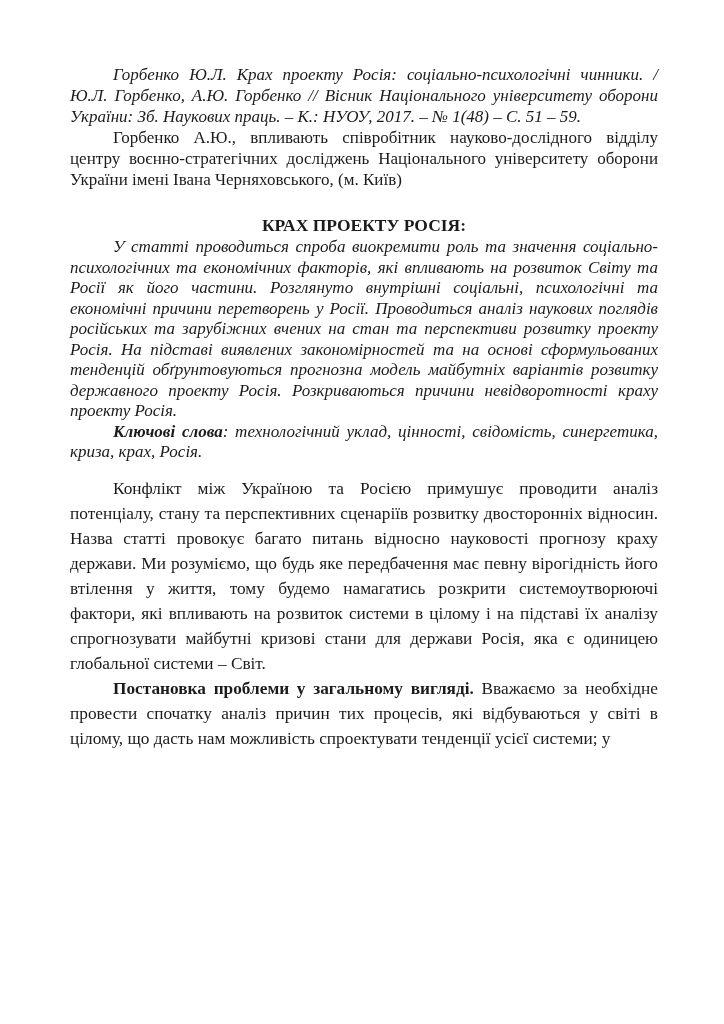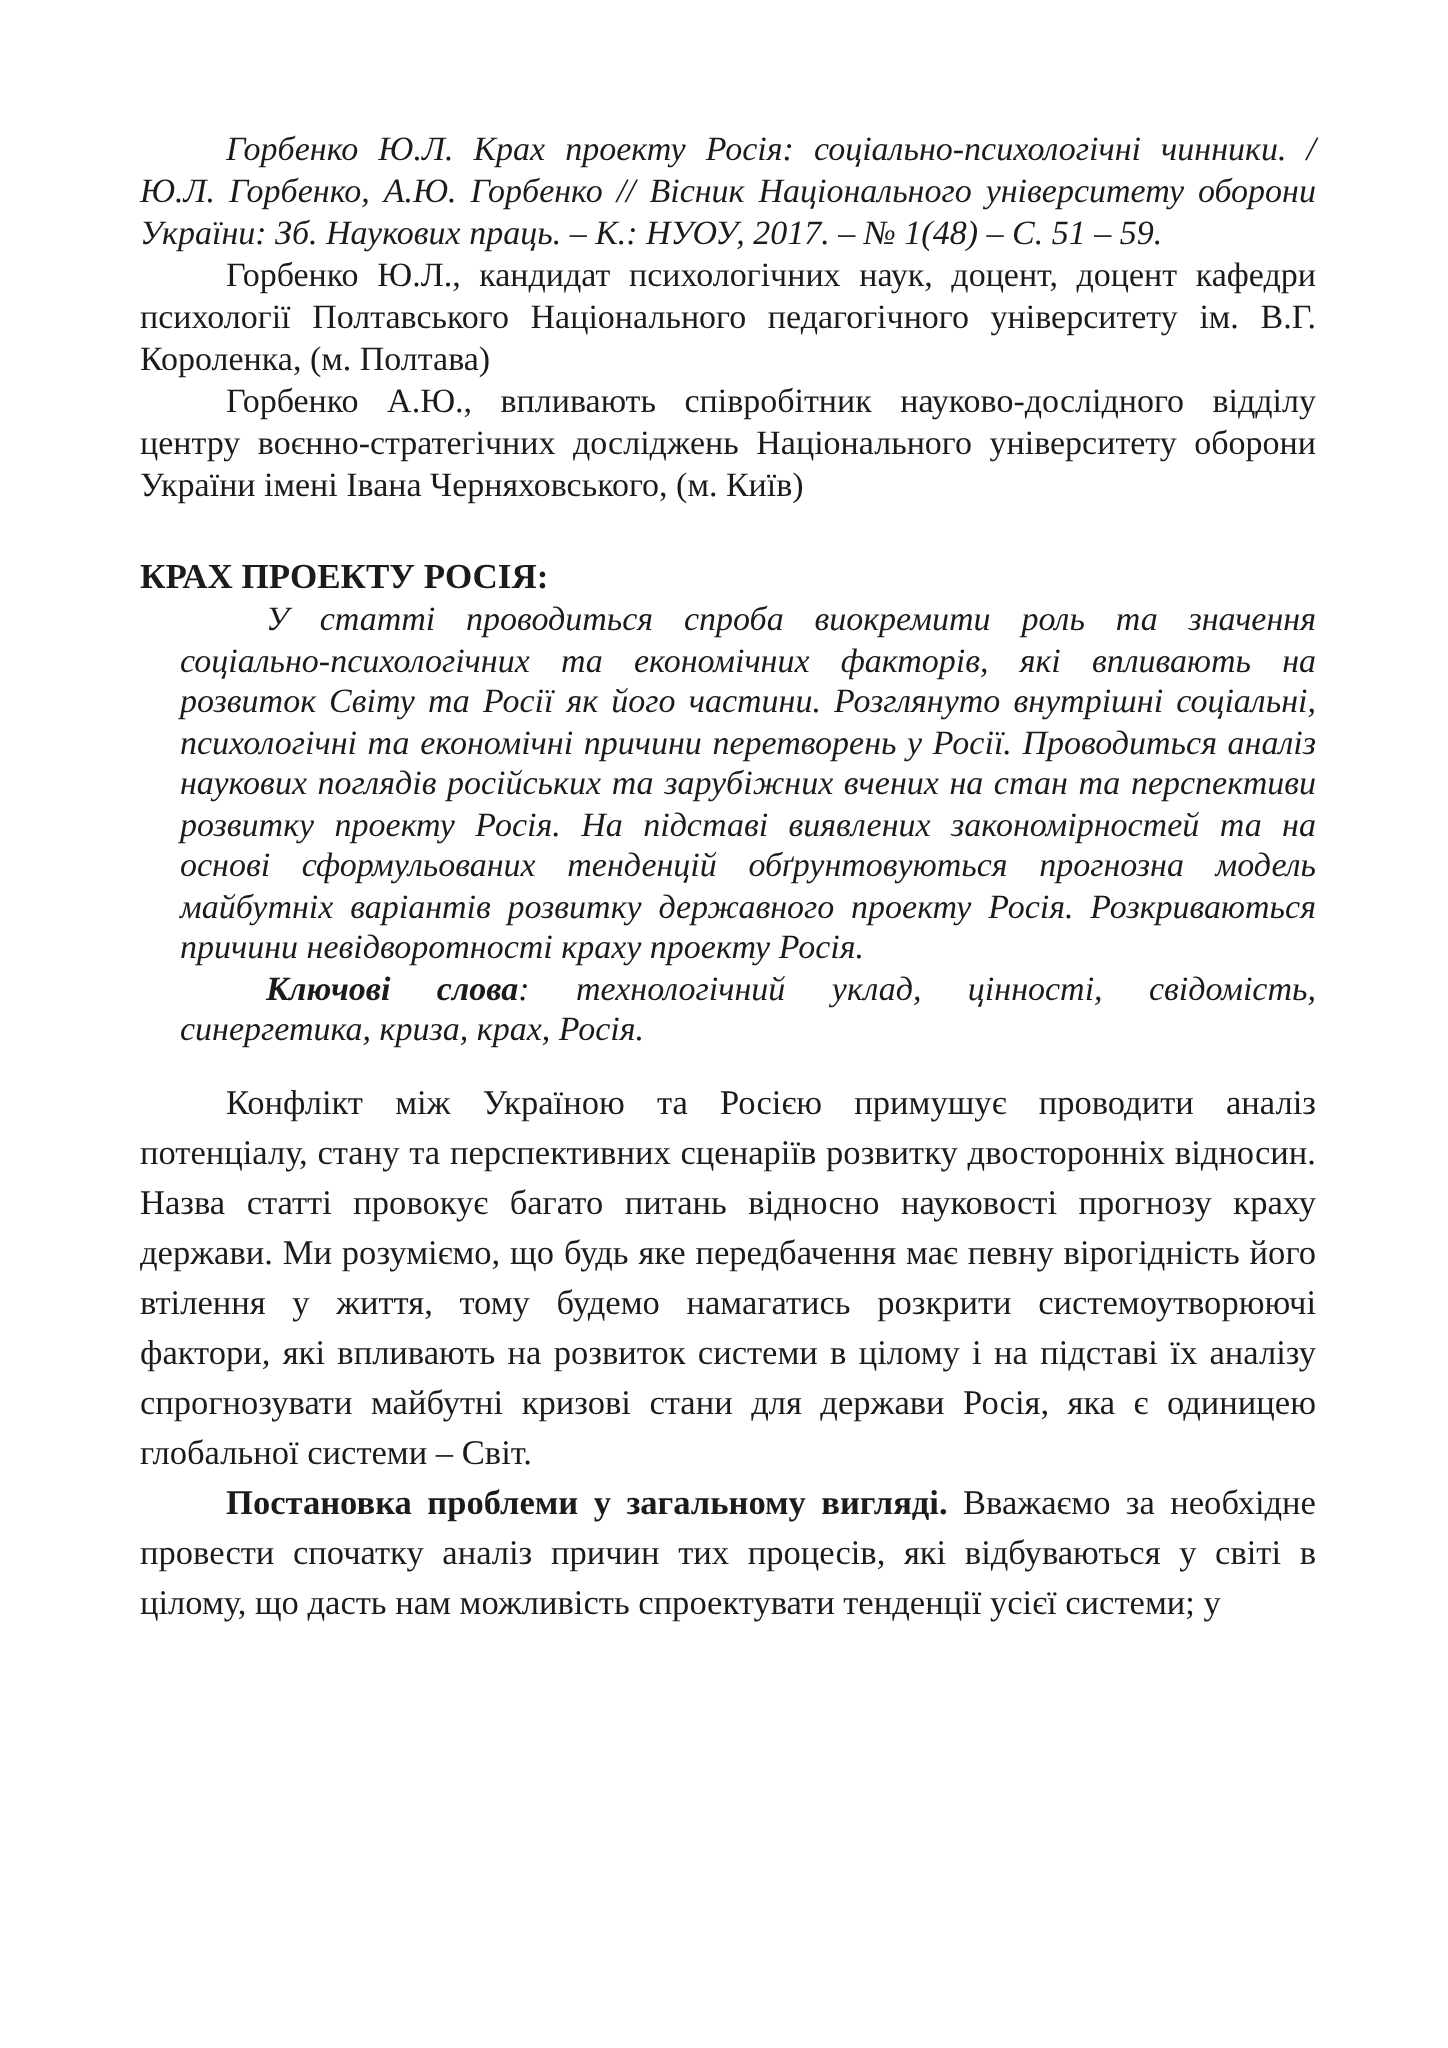--- a/index.html
+++ b/index.html
@@ -41,29 +41,29 @@
     text-indent: 43px;
     line-height: 21px;
     margin-bottom: 20px;
   }
   .author.author2 {
     margin-bottom: 23px;
   }
   .title {
     font-size: 17.5px;
     font-weight: bold;
+    text-align: center;
     line-height: 24px;
     margin-bottom: 14px;
   }
   .title .title-line {
     display: block;
   }
   .abstract-block {
     margin-bottom: 13px;
-    margin-left: 20px;
   }
   .abstract, .keywords {
     font-style: italic;
     text-align: justify;
     text-indent: 43px;
     line-height: 20.5px;
   }
   .kw-label {
     font-weight: bold;
   }
@@ -79,21 +79,20 @@
   }
 </style>
 </head>
 <body>
 
 <div class="page">
 
   <p class="citation">Горбенко Ю.Л. Крах проекту Росія: соціально-психологічні чинники. / Ю.Л. Горбенко, А.Ю. Горбенко // Вісник Національного університету оборони України: Зб. Наукових праць. – К.: НУОУ, 2017. – № 1(48) – С. 51 – 59.</p>
 
 
-  <p class="author">Горбенко Ю.Л., кандидат психологічних наук, доцент, доцент кафедри психології Полтавського Національного педагогічного університету ім. В.Г. Короленка, (м. Полтава)</p>
 
   <p class="author author2">Горбенко А.Ю., впливають співробітник науково-дослідного відділу центру воєнно-стратегічних досліджень Національного університету оборони України імені Івана Черняховського, (м. Київ)</p>
 
   <h1 class="title">
     <span class="title-line">КРАХ ПРОЕКТУ РОСІЯ:</span>
   </h1>
 
   <div class="abstract-block">
     <p class="abstract">У статті проводиться спроба виокремити роль та значення соціально-психологічних та економічних факторів, які впливають на розвиток Світу та Росії як його частини. Розглянуто внутрішні соціальні, психологічні та економічні причини перетворень у Росії. Проводиться аналіз наукових поглядів російських та зарубіжних вчених на стан та перспективи розвитку проекту Росія. На підставі виявлених закономірностей та на основі сформульованих тенденцій обґрунтовуються прогнозна модель майбутніх варіантів розвитку державного проекту Росія. Розкриваються причини невідворотності краху проекту Росія.</p>
     <p class="keywords"><b class="kw-label">Ключові слова</b><span>: технологічний уклад, цінності, свідомість, синергетика, криза, крах, Росія.</span></p>

